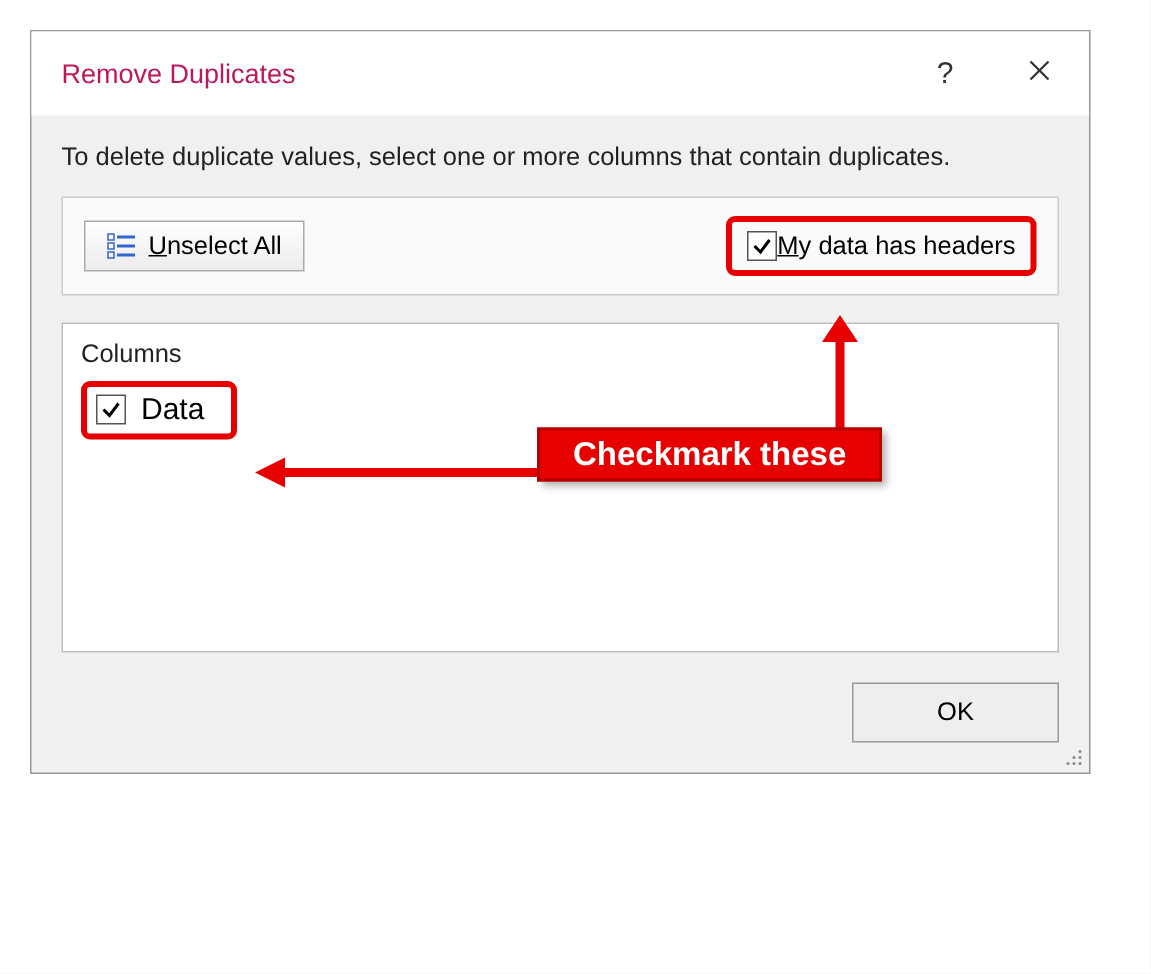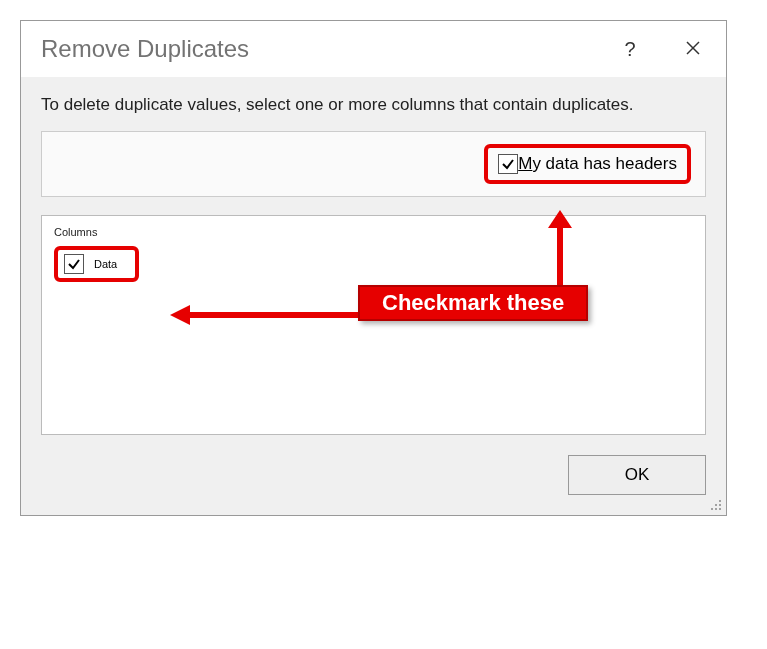--- a/index.html
+++ b/index.html
@@ -17,22 +17,22 @@
     }
     .titlebar {
       display: flex;
       align-items: center;
       justify-content: space-between;
       background: #fff;
       padding: 0 0 0 20px;
       height: 56px;
     }
     .titlebar-title {
-      font-size: 24px;
-      color: #737373;
+      font-size: 18px;
+      color: #be185d;
     }
     .titlebar-buttons {
       display: flex;
       height: 100%;
     }
     .titlebar-btn {
       width: 60px;
       display: flex;
       align-items: center;
       justify-content: center;
@@ -96,29 +96,29 @@
     }
     .chk svg { width: 14px; height: 14px; }
     .columns-panel {
       border: 1px solid #bbb;
       background: #fff;
       height: 220px;
       padding: 10px 12px;
       margin-bottom: 20px;
     }
     .columns-header {
-      font-size: 11px;
+      font-size: 17px;
       color: #222;
       margin-bottom: 8px;
     }
     .col-row {
       display: inline-flex;
       align-items: center;
       gap: 10px;
-      font-size: 11px;
+      font-size: 20px;
       padding: 4px 18px 4px 6px;
       border: 4px solid #e60000;
       border-radius: 6px;
     }
     .dialog-footer {
       display: flex;
       justify-content: flex-end;
       gap: 18px;
     }
     .btn {
@@ -188,20 +188,33 @@
         </span>
       </div>
     </div>
   </div>
 
   <div class="dialog-body">
     <div class="instruction">To delete duplicate values, select one or more columns that contain duplicates.</div>
 
     <div class="toolbar">
 
+      <div class="tb-btn">
+        <span class="icon">
+          <svg viewBox="0 0 20 20">
+            <rect x="1" y="2" width="4" height="4" fill="none" stroke="#36c"></rect>
+            <rect x="1" y="8" width="4" height="4" fill="none" stroke="#36c"></rect>
+            <rect x="1" y="14" width="4" height="4" fill="none" stroke="#36c"></rect>
+            <line x1="7" y1="4" x2="19" y2="4" stroke="#36c" stroke-width="2"></line>
+            <line x1="7" y1="10" x2="19" y2="10" stroke="#36c" stroke-width="2"></line>
+            <line x1="7" y1="16" x2="19" y2="16" stroke="#36c" stroke-width="2"></line>
+          </svg>
+        </span>
+        <span><u>U</u><span>nselect All</span></span>
+      </div>
 
       <div class="spacer"></div>
 
       <label class="headers-check">
         <span class="chk">
           <svg viewBox="0 0 14 14">
               <polyline points="2,7 6,11 12,3" fill="none" stroke="#000" stroke-width="2"></polyline>
             </svg>
         </span>
         <span><u>M</u><span>y data has headers</span></span>

